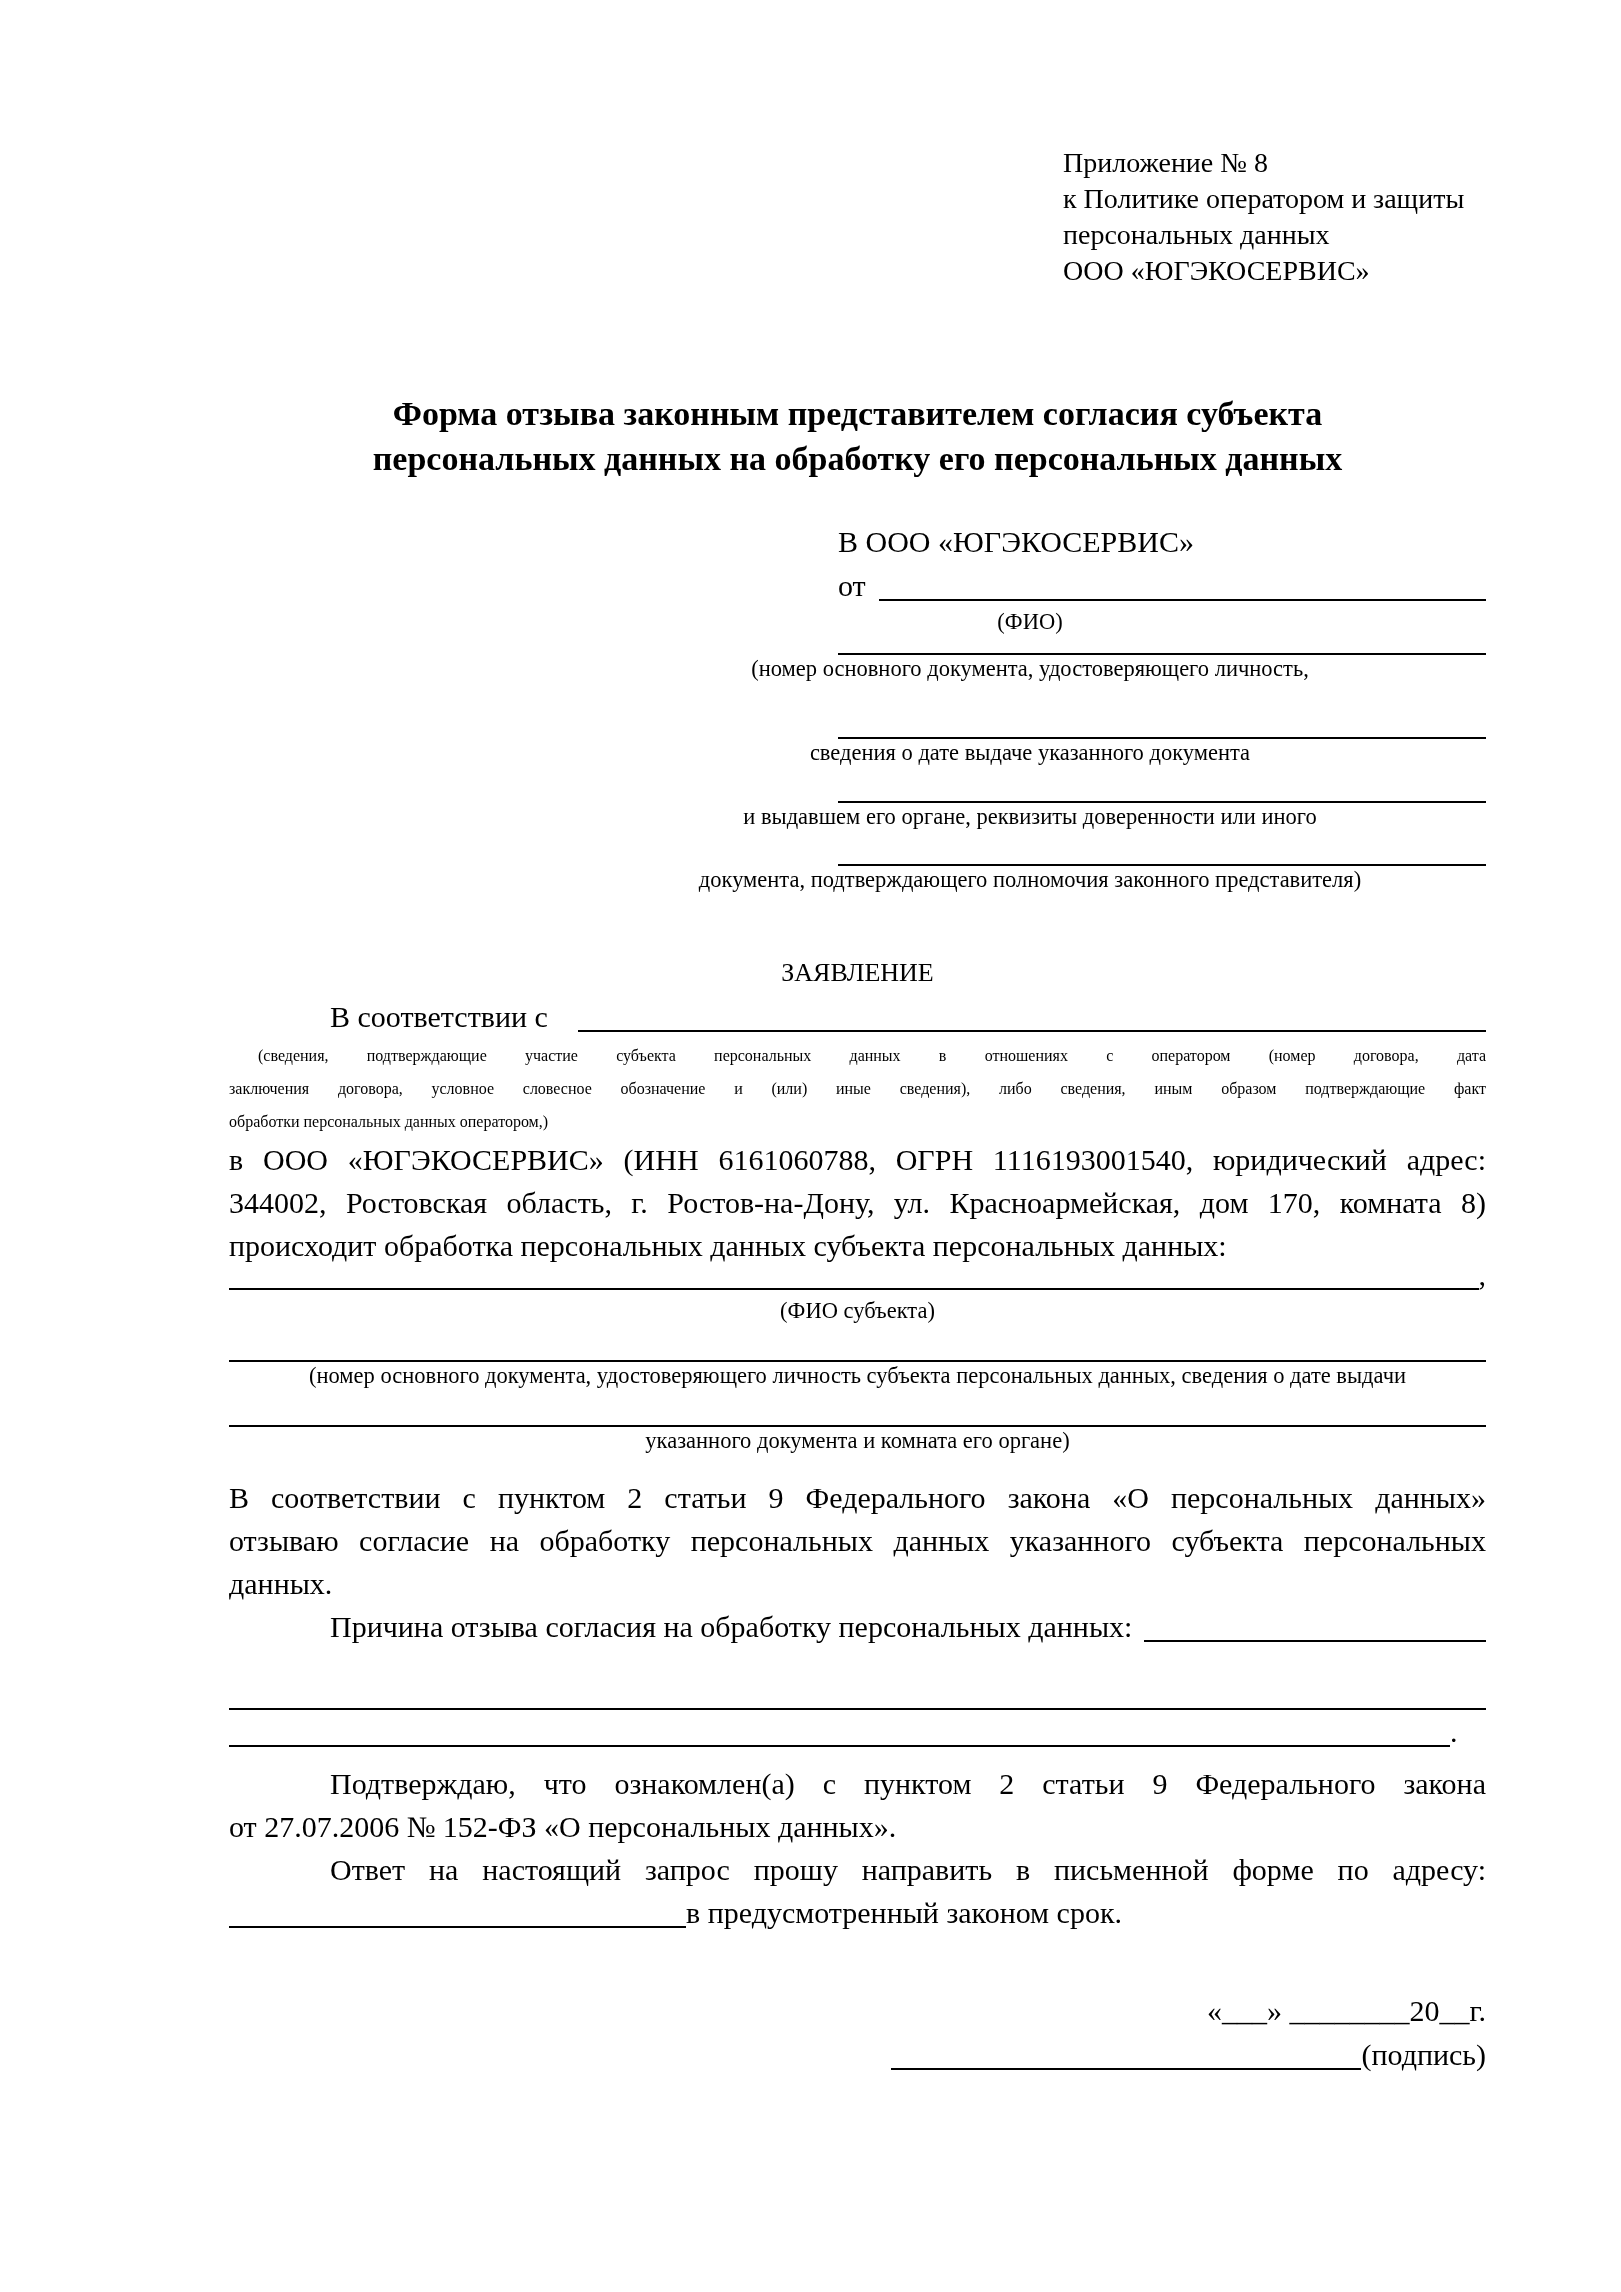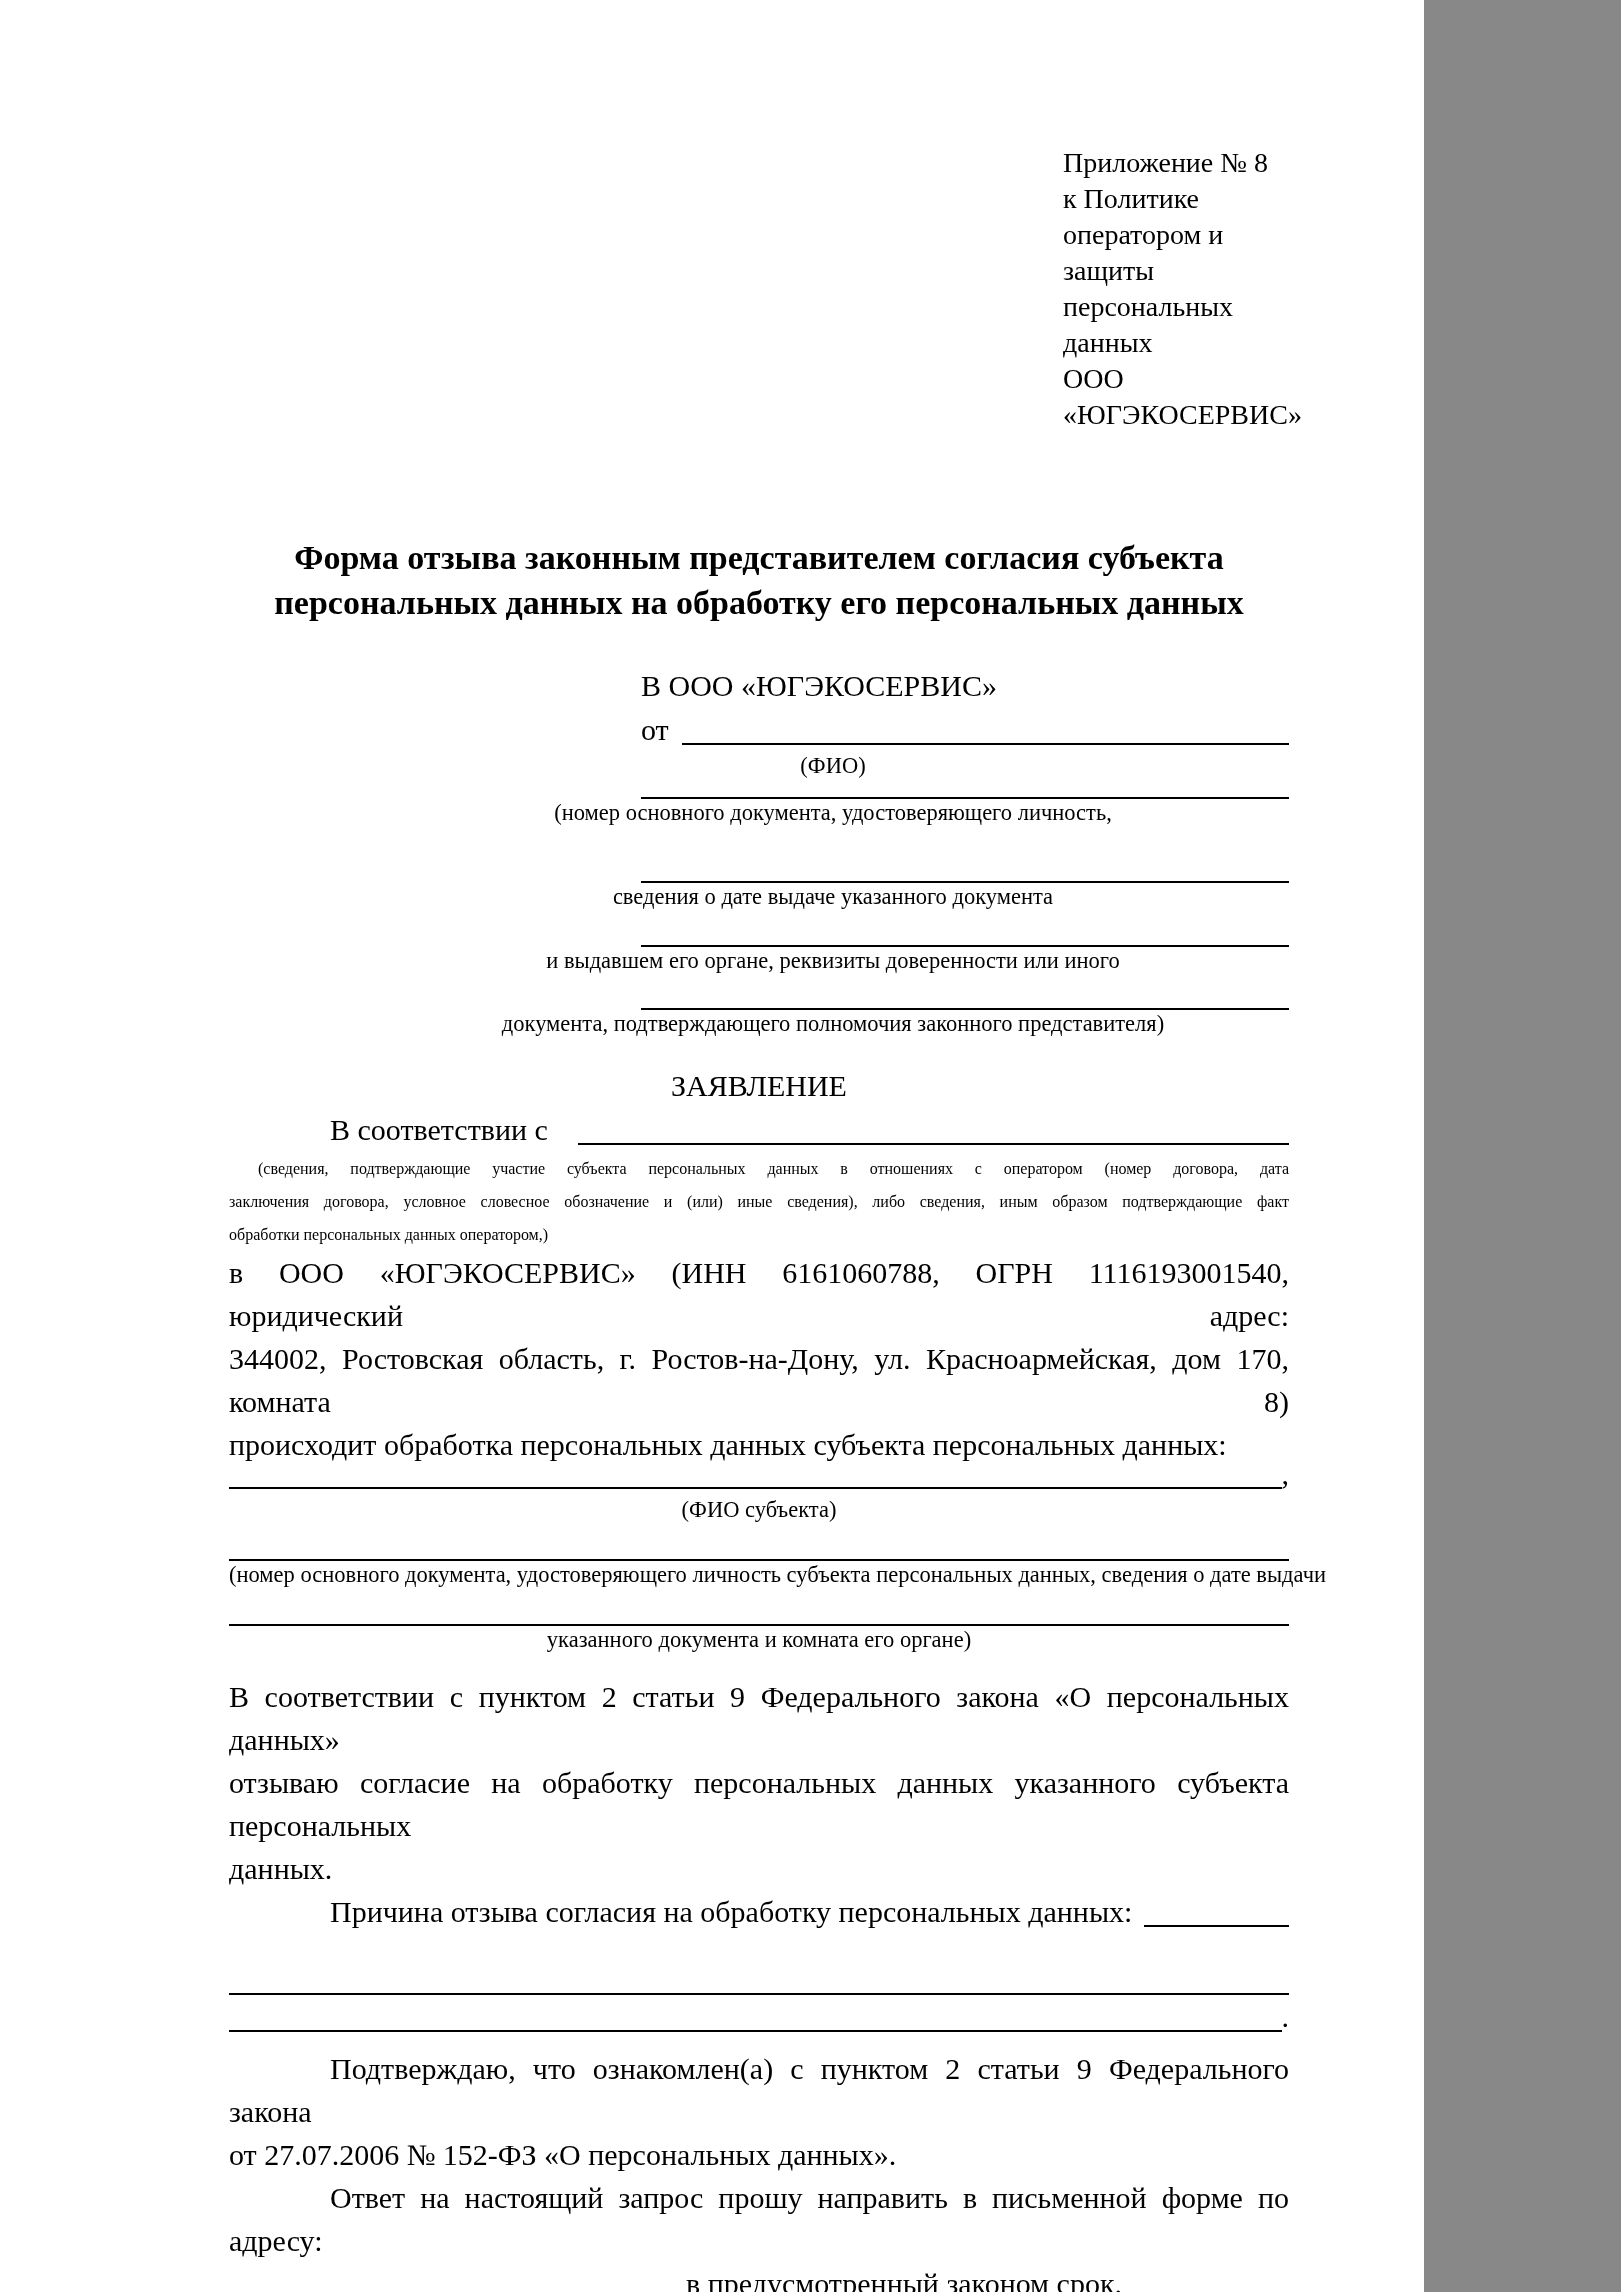--- a/index.html
+++ b/index.html
@@ -1,36 +1,36 @@
 <!DOCTYPE html>
 <html><head>
 <meta charset="utf-8">
 <style>
   html,body{margin:0;padding:0;background:#888;}
   .page{
-    width:1424px;height:2293px;background:#ffffff;color:#000;
+    width:1621px;height:2293px;background:#ffffff;color:#000;
     font-family:"Liberation Serif","DejaVu Serif",serif;
     box-sizing:border-box;padding:145px 135px 0 229px;
     position:relative;overflow:hidden;
   }
   
   .hdr{margin-left:834px;font-size:28px;line-height:36px;}
   
   .title{margin-top:102px;text-align:center;font-weight:bold;font-size:34px;line-height:45px;}
   
   .addr{width:912px;margin-left:auto;margin-top:39px;font-size:30px;}
   .addr .lead{margin-left:264px;}
   .row{display:flex;align-items:flex-end;line-height:44px;}
   .ln{flex:1;border-bottom:2.9px solid #000;height:0;margin-bottom:6.9px;}
   .cap{font-size:22.5px;line-height:27.4px;text-align:center;white-space:nowrap;}
   .fill{border-bottom:2.9px solid #000;}
   .addr .fill{margin-left:264px;}
   .h18{height:17.6px}.h56{height:55px}.h35{height:34px}.h37{height:36px}.h36{height:35px}
   
-  .heading{margin-top:26px;text-align:center;font-size:30px;line-height:44px;}
+  .heading{margin-top:57px;text-align:center;font-size:26px;line-height:44px;}
   .body{font-size:30px;}
   .accord{line-height:44px;gap:18px;}
   .accord .lbl{margin-left:101px;white-space:nowrap;}
   .small{font-size:16px;line-height:33px;}
   .small .ind{text-indent:29px;}
   .para{line-height:43px;text-align:justify;}
   .stretch{text-align:justify;text-align-last:justify;}
   .ind103{text-indent:101px;}
   .tight-up{margin-top:-13.7px;}
   .per-row{display:flex;align-items:flex-end;line-height:44px;}

